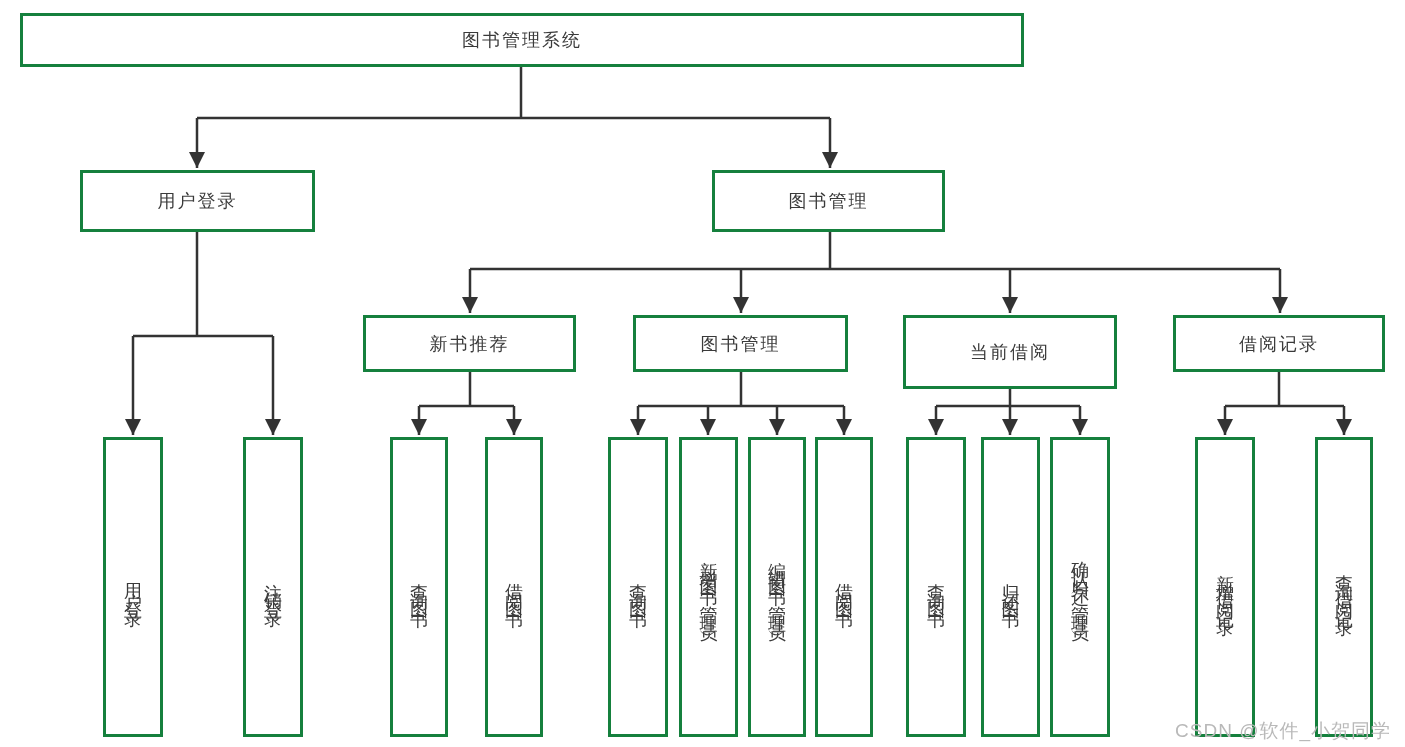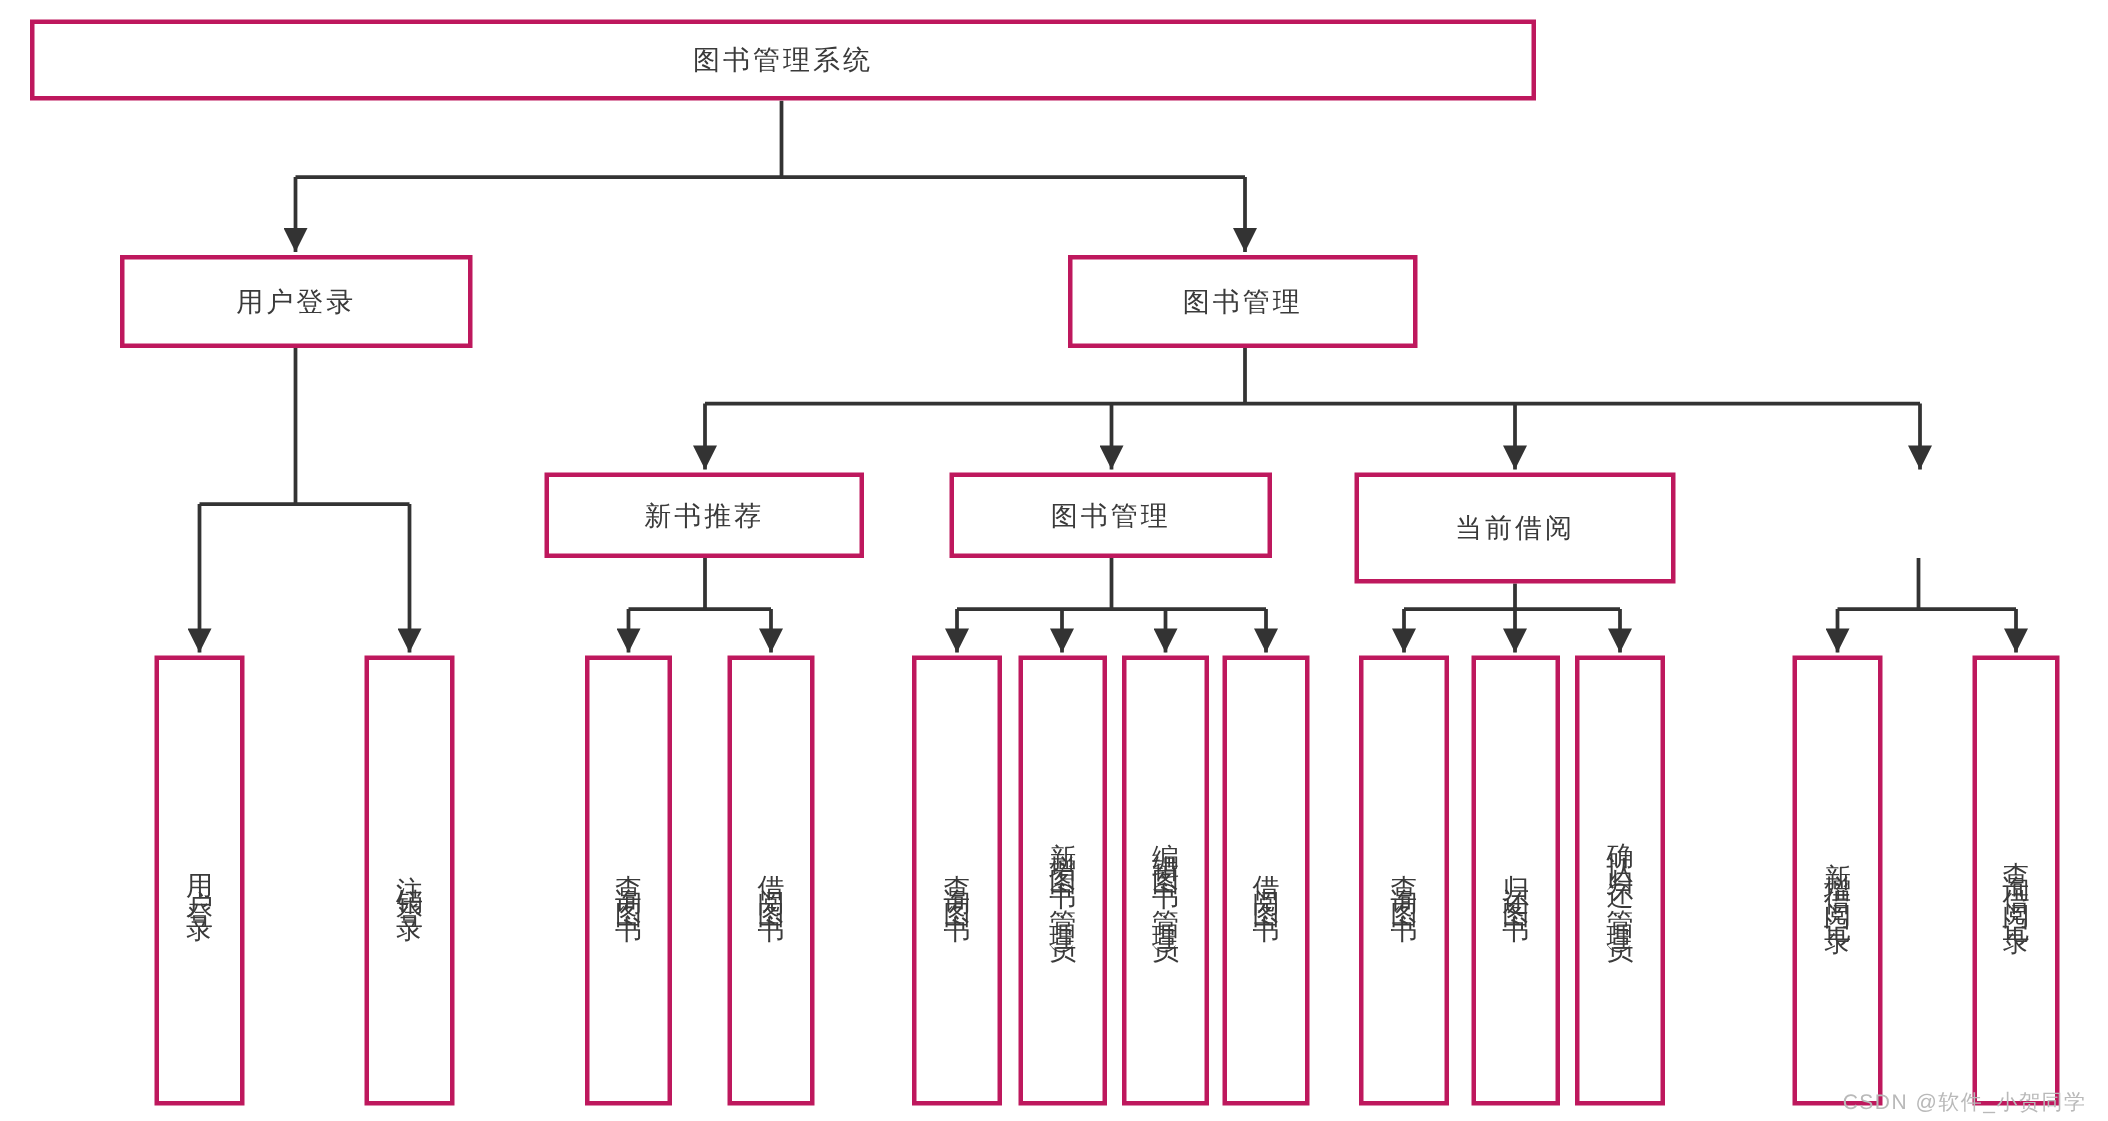--- a/index.html
+++ b/index.html
@@ -12,21 +12,21 @@
     overflow: hidden;
   }
   .connector-layer {
     position: absolute;
     left: 0; top: 0;
     width: 1405px; height: 747px;
   }
   .node {
     position: absolute;
     box-sizing: border-box;
-    border: 3px solid #be185d;
+    border: 3px solid #15803d;
     background: #ffffff;
     display: flex;
     align-items: center;
     justify-content: center;
     color: #3a3a3a;
     text-align: center;
   }
   .h-node {
     font-size: 18px;
     letter-spacing: 2px;
@@ -36,21 +36,21 @@
     writing-mode: vertical-rl;
     text-orientation: mixed;
     font-size: 18px;
     letter-spacing: 9px;
     line-height: 1;
   }
   .watermark {
     position: absolute;
     right: 14px;
     bottom: 3px;
-    font-size: 14px;
+    font-size: 19px;
     color: #b9b9b9;
     letter-spacing: 1px;
     white-space: nowrap;
   }
 </style>
 </head>
 <body>
 
 <div class="canvas">
 
@@ -96,20 +96,21 @@
   </svg>
 
   <div class="node h-node" style="left:20px; top:13px; width:1004px; height:54px;">图书管理系统</div>
 
   <div class="node h-node" style="left:80px; top:170px; width:235px; height:62px;">用户登录</div>
   <div class="node h-node" style="left:712px; top:170px; width:233px; height:62px;">图书管理</div>
 
   <div class="node h-node" style="left:363px; top:315px; width:213px; height:57px;">新书推荐</div>
   <div class="node h-node" style="left:633px; top:315px; width:215px; height:57px;">图书管理</div>
   <div class="node h-node" style="left:903px; top:315px; width:214px; height:74px;">当前借阅</div>
+  <div class="node h-node" style="left:1173px; top:315px; width:212px; height:57px;">借阅记录</div>
 
   <div class="node v-node" style="left:103px; top:437px; width:60px; height:300px;">用户登录</div>
   <div class="node v-node" style="left:243px; top:437px; width:60px; height:300px;">注销登录</div>
 
   <div class="node v-node" style="left:390px; top:437px; width:58px; height:300px;">查询图书</div>
   <div class="node v-node" style="left:485px; top:437px; width:58px; height:300px;">借阅图书</div>
 
   <div class="node v-node" style="left:608px; top:437px; width:60px; height:300px;">查询图书</div>
   <div class="node v-node" style="left:679px; top:437px; width:59px; height:300px;">新增图书（管理员）</div>
   <div class="node v-node" style="left:748px; top:437px; width:58px; height:300px;">编辑图书（管理员）</div>

